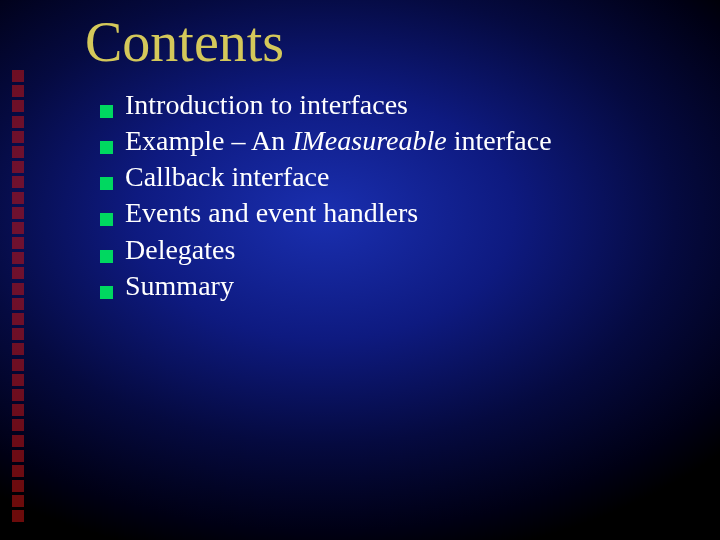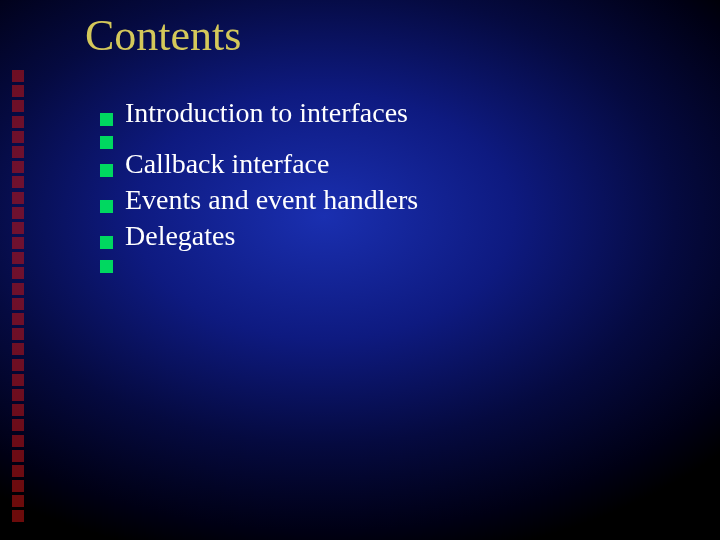--- a/index.html
+++ b/index.html
@@ -28,28 +28,28 @@
   .deco-sq {
     width: 12px;
     height: 12px;
     background: #c41414;
     opacity: 0.55;
   }
   .title {
     position: absolute;
     left: 85px;
     top: 10px;
-    font-size: 44px;
+    font-size: 56px;
     color: #d4c85a;
     font-weight: normal;
   }
   .body {
     position: absolute;
     left: 100px;
-    top: 96px;
+    top: 88px;
     width: 580px;
   }
   .item {
     display: flex;
     align-items: baseline;
     color: #ffffff;
     font-size: 28px;
     line-height: 1.22;
     margin-bottom: 2px;
   }
@@ -106,31 +106,33 @@
 
   <div class="title">Contents</div>
 
   <div class="body">
       <div class="item">
         <span class="bullet"></span>
         <span class="item-text">Introduction to interfaces</span>
       </div>
       <div class="item">
         <span class="bullet"></span>
+        <span class="item-text">Example – An  <em>IMeasureable</em> interface</span>
       </div>
       <div class="item">
         <span class="bullet"></span>
         <span class="item-text">Callback interface</span>
       </div>
       <div class="item">
         <span class="bullet"></span>
         <span class="item-text">Events and event handlers</span>
       </div>
       <div class="item">
         <span class="bullet"></span>
         <span class="item-text">Delegates</span>
       </div>
       <div class="item">
         <span class="bullet"></span>
+        <span class="item-text">Summary</span>
       </div>
     </div>
 
 </div>
 
 </body></html>

